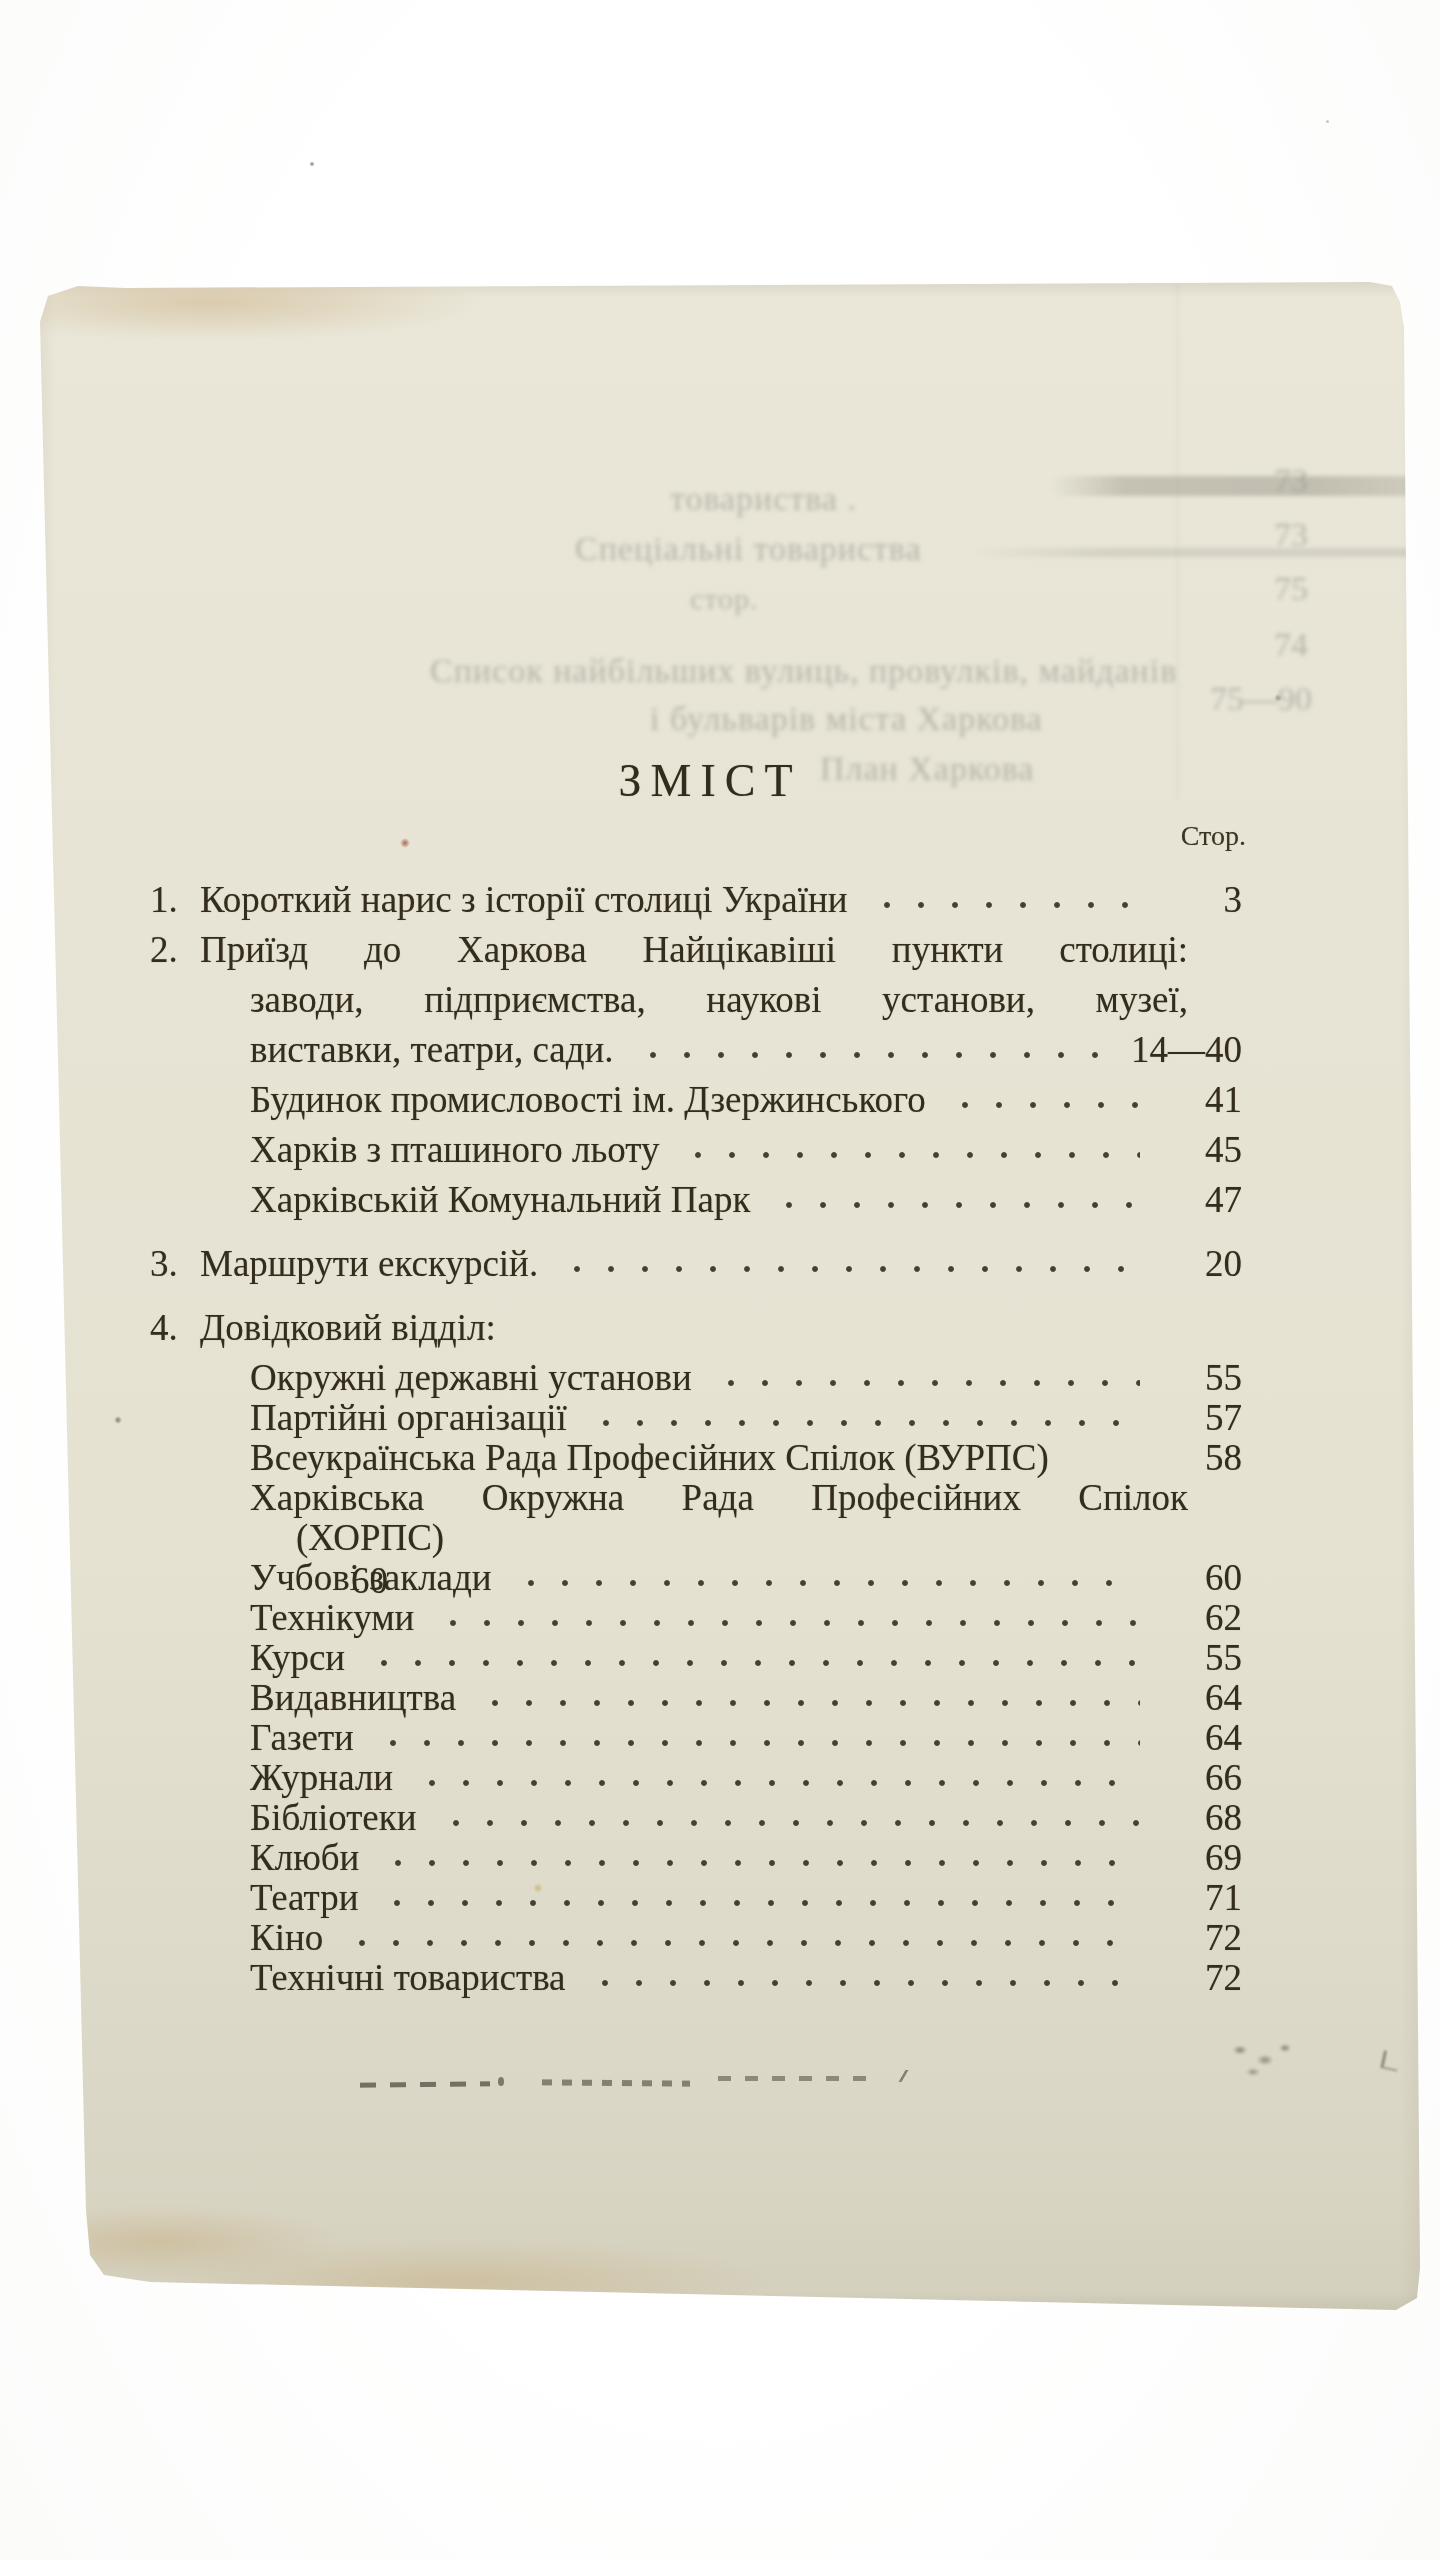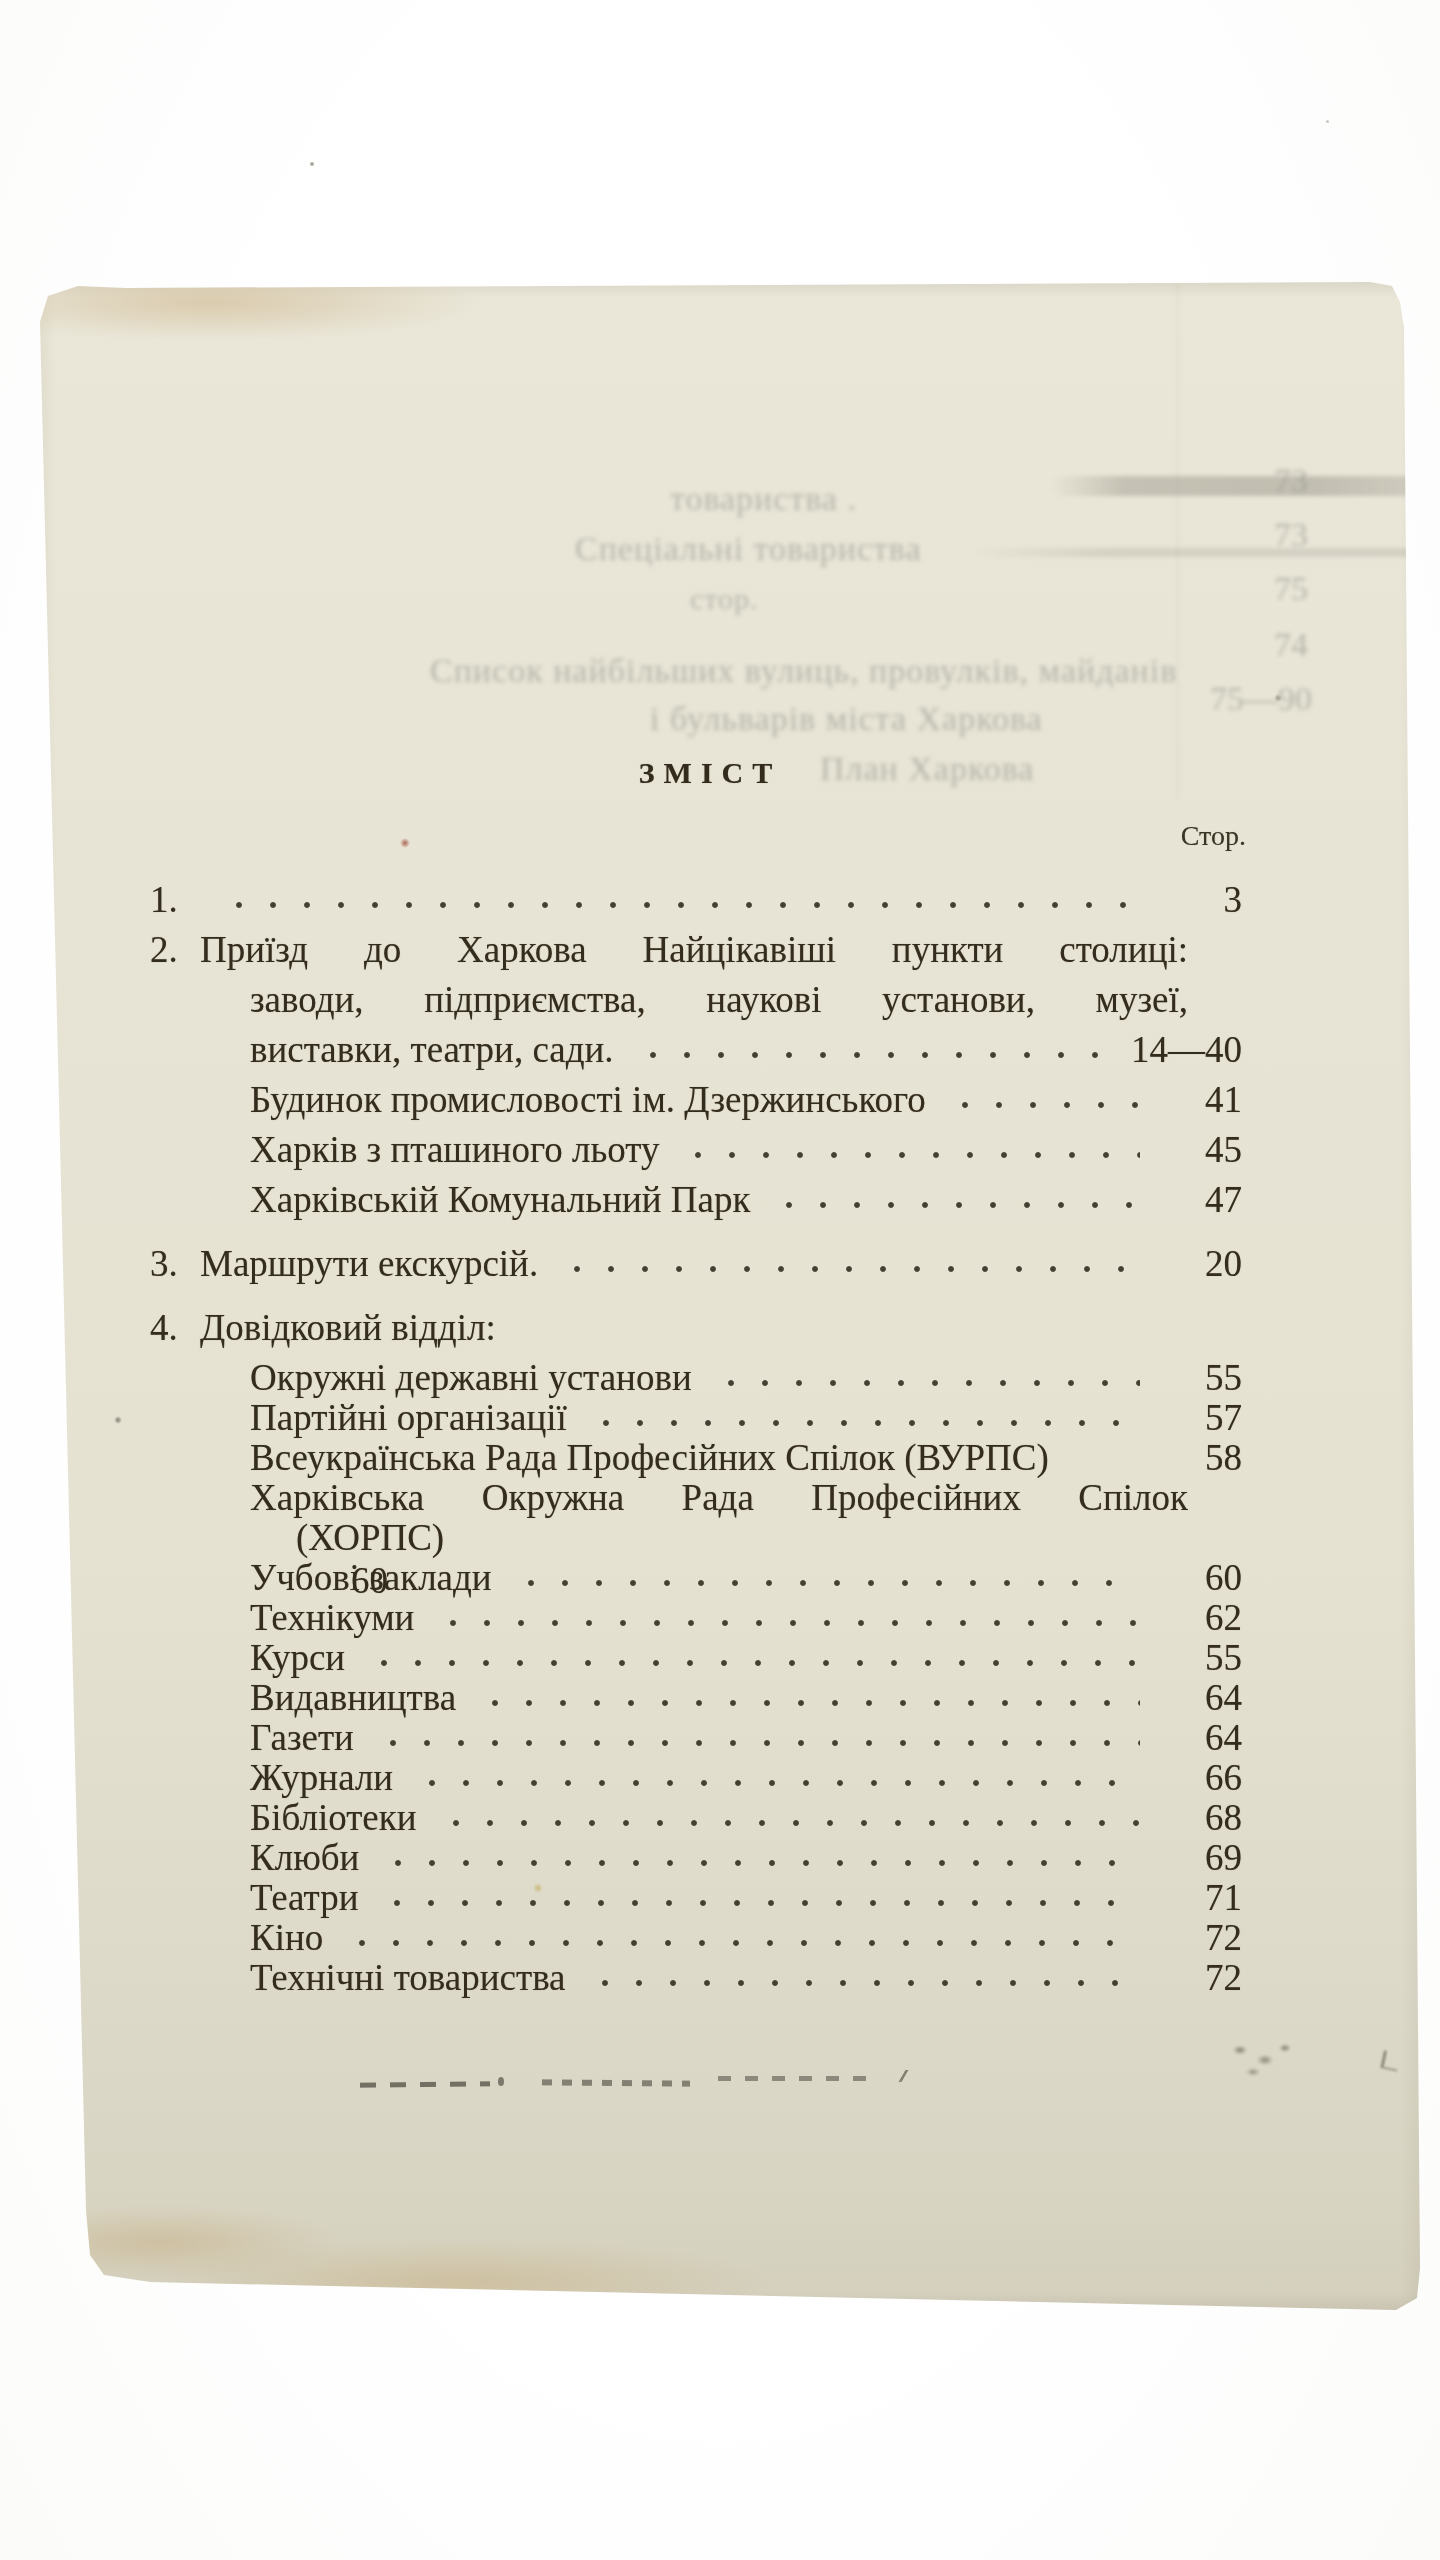--- a/index.html
+++ b/index.html
@@ -66,21 +66,21 @@
   .mk6{left:1195px;top:1758px;width:75px;height:42px;filter:blur(1px);background:
     radial-gradient(ellipse 12px 8px at 15px 12px, rgba(50,46,36,.5), transparent 60%),
     radial-gradient(ellipse 14px 9px at 40px 22px, rgba(50,46,36,.45), transparent 60%),
     radial-gradient(ellipse 10px 7px at 60px 10px, rgba(50,46,36,.5), transparent 60%),
     radial-gradient(ellipse 12px 7px at 28px 34px, rgba(50,46,36,.4), transparent 60%);}
   .mk7{left:1352px;top:1772px;width:14px;height:16px;border-left:3px solid rgba(50,46,36,.45);border-bottom:2px solid rgba(50,46,36,.35);transform:rotate(12deg);filter:blur(.8px);}
 
   
   .title{
     position:absolute;left:0;width:1360px;top:478px;text-align:center;
-    font-weight:700;font-size:30px;line-height:1;letter-spacing:9px;
+    font-weight:400;font-size:46px;line-height:1;letter-spacing:9px;
     color:#332c1c;text-shadow:0 0 1px rgba(55,47,28,.4);
   }
   .stor{
     position:absolute;left:0;width:1216px;top:540px;text-align:right;
     font-size:28px;color:#3a3424;text-shadow:0 0 1px rgba(55,47,28,.3);
   }
   .toc{
     position:absolute;left:120px;top:598px;width:1092px;
     color:#342c1c;font-size:37px;text-shadow:0 0 1px rgba(55,47,28,.35);
   }
@@ -133,20 +133,21 @@
       <div class="streak-b"></div>
       <div class="fold"></div>
     </div>
 
     <div class="title">ЗМІСТ</div>
     <div class="stor">Стор.</div>
 
     <div class="toc">
         <div class="row i0">
     <span class="num">1.</span>
+    <span class="label">Короткий нарис з історії столиці України</span>
     <span class="leader"></span>
     <span class="pg">3</span>
   </div>
         <div class="row i0 justify">
     <span class="num">2.</span>
     <span class="label">Приїзд до Харкова Найцікавіші пункти столиці:</span>
 
   </div>
         <div class="row i1 justify">
 

